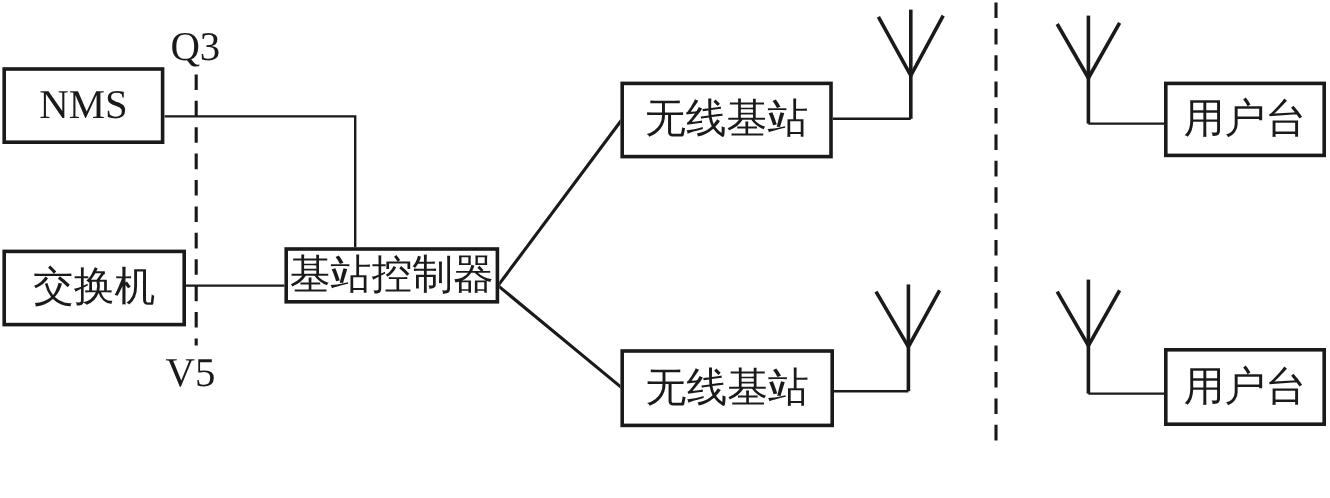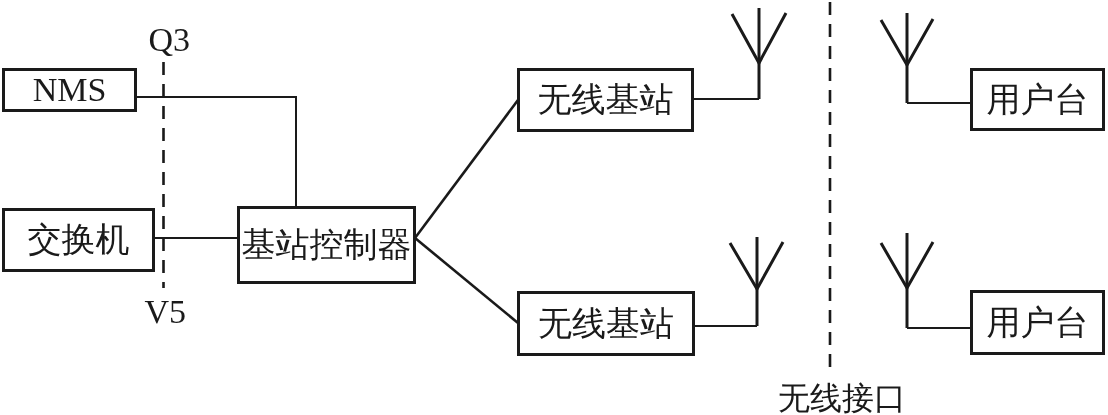--- a/index.html
+++ b/index.html
@@ -50,21 +50,21 @@
     background: #ffffff;
     display: flex;
     align-items: center;
     justify-content: center;
     font-size: 34px;
     line-height: 1;
     white-space: nowrap;
   }
   .float-label {
     position: absolute;
-    text-align: right;
+    text-align: left;
     font-size: 34px;
     line-height: 34px;
     white-space: nowrap;
   }
   .float-label.small {
     font-size: 32px;
     line-height: 34px;
   }
 </style>
 </head>
@@ -97,33 +97,32 @@
     <g>
       <path class="ant" d="M907,13 V103"></path>
       <path class="ant" d="M881,20 L907,65 L933,19"></path>
     </g>
     <g>
       <path class="ant" d="M907,233 V328"></path>
       <path class="ant" d="M881,243 L907,288 L933,242"></path>
     </g>
   </svg>
 
-  <div class="node" style="left:2px; top:68px; width:135px; height:44px;">NMS</div>
+  <div class="node" style="left:2px; top:56px; width:135px; height:64px;">NMS</div>
 
   <div class="node" style="left:2px; top:208px; width:153px; height:64px;">交换机</div>
 
-  <div class="node" style="left:237px; top:206px; width:179px; height:78px;">基站控制器</div>
+  <div class="node" style="left:237px; top:206px; width:179px; height:47px;">基站控制器</div>
 
   <div class="node" style="left:517px; top:68px; width:177px; height:64px;">无线基站</div>
 
   <div class="node" style="left:517px; top:291px; width:178px; height:65px;">无线基站</div>
 
   <div class="node" style="left:970px; top:68px; width:135px; height:63px;">用户台</div>
 
   <div class="node" style="left:970px; top:290px; width:135px; height:65px;">用户台</div>
 
   <div class="float-label" style="left:142px; top:23px; width:48px;">Q3</div>
 
   <div class="float-label" style="left:138px; top:295px; width:48px;">V5</div>
 
-  <div class="float-label small" style="left:774px; top:381px; width:132px;">无线接口</div>
 
 </div>
 
 </body></html>

